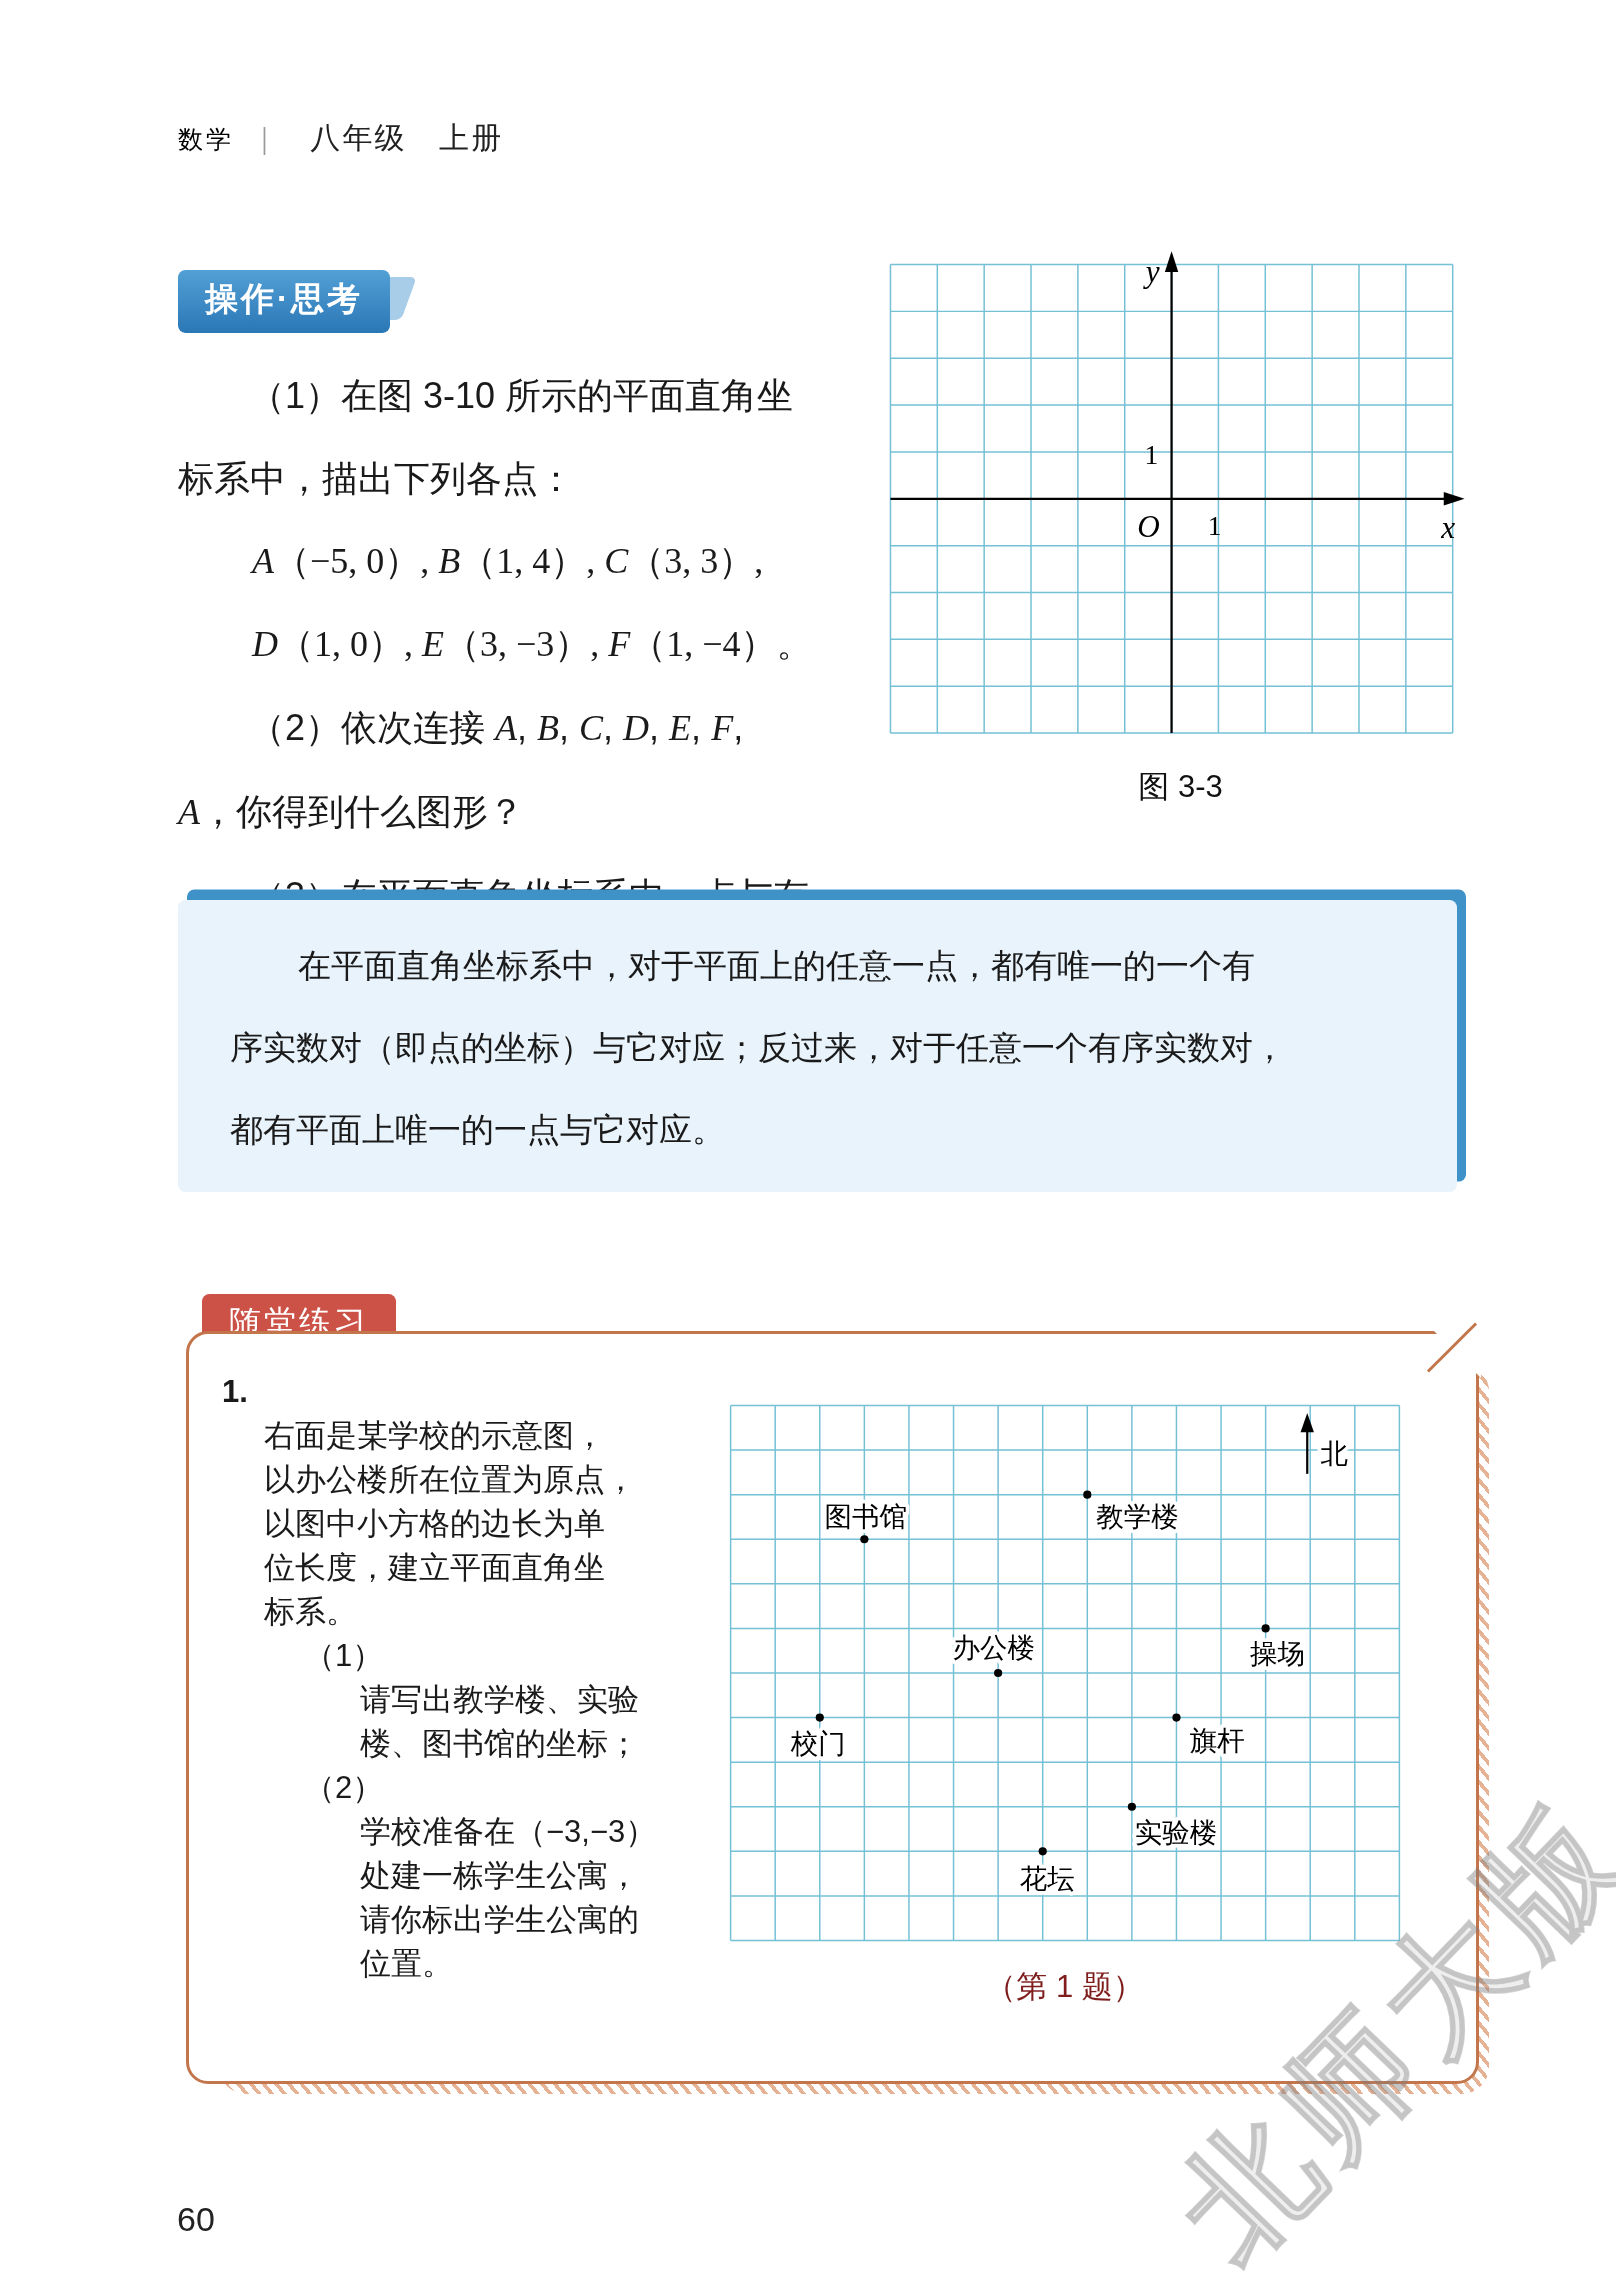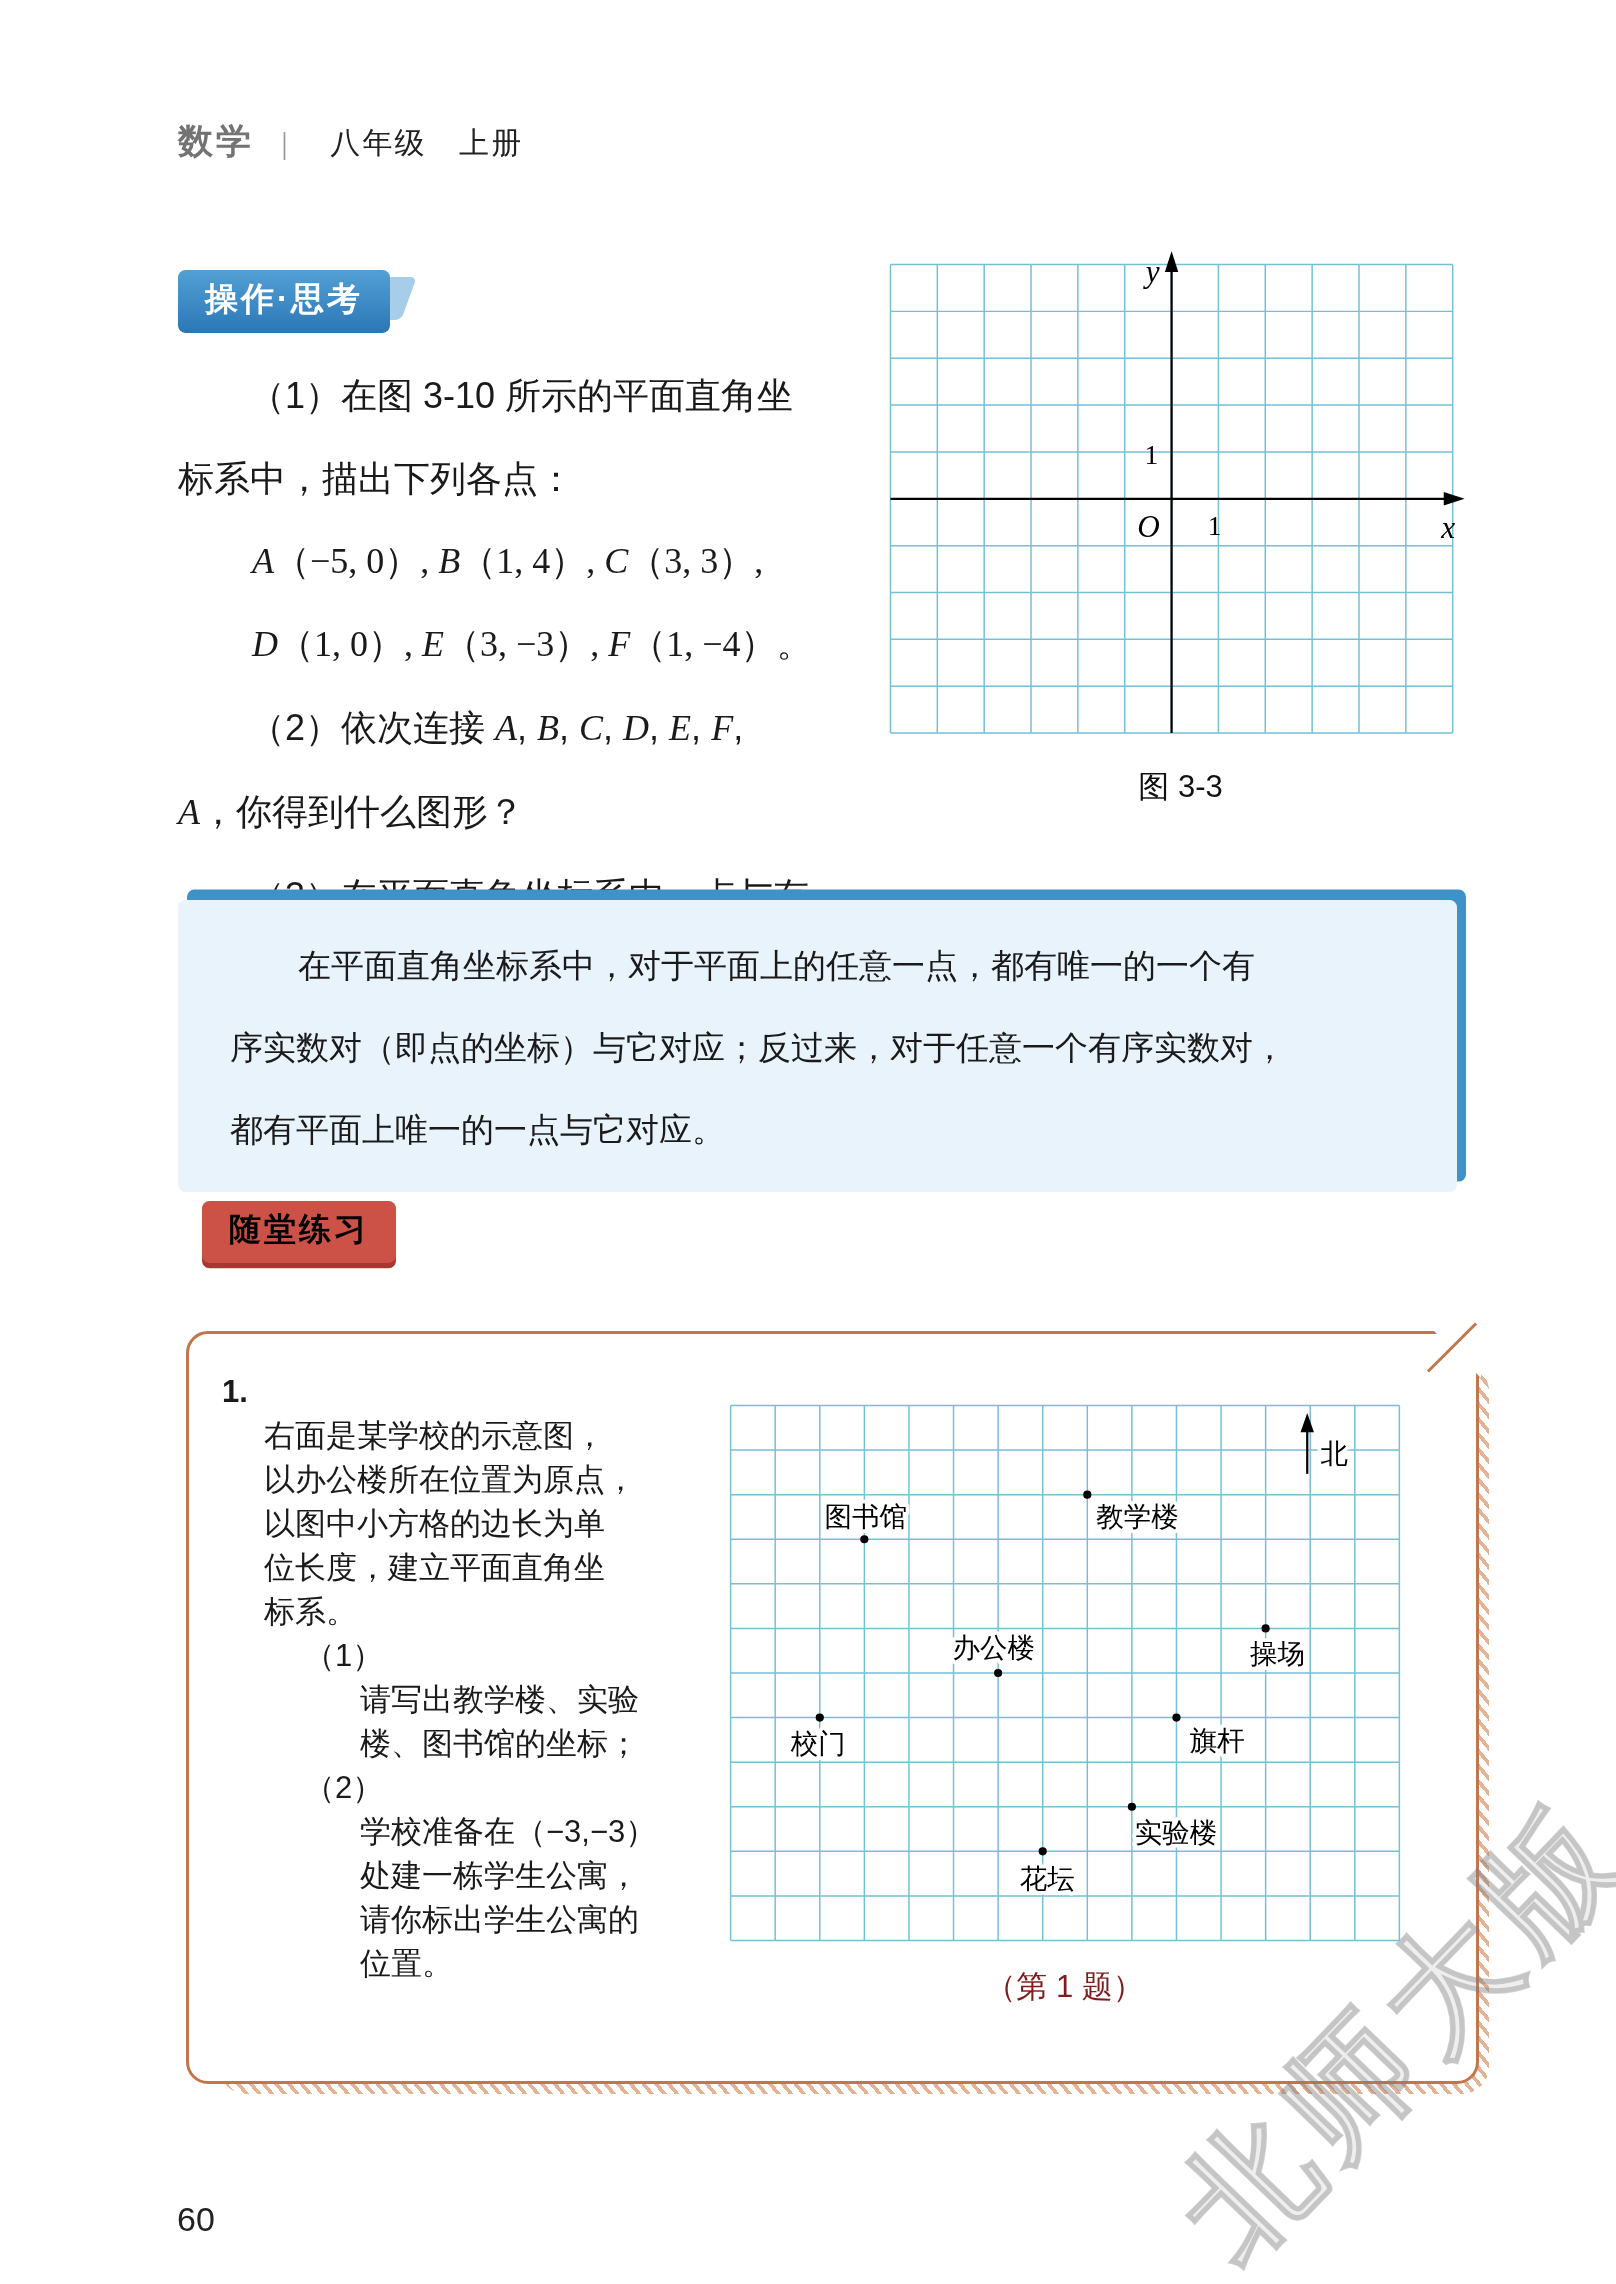--- a/index.html
+++ b/index.html
@@ -1,21 +1,21 @@
 <!DOCTYPE html>
 <html style="font-size:12px"><head>
 <meta charset="utf-8">
 <style>
   html,body{margin:0;padding:0;background:#e8e8e8;}
   .page{position:relative;width:1617px;height:2284px;background:#ffffff;margin:0 auto;
         font-family:"Liberation Sans",sans-serif;color:#1a1a1a;overflow:hidden;z-index:0;}
 
   
   .header{position:absolute;left:178px;top:118px;display:flex;align-items:baseline;gap:16.4px;}
-  .header .subject{color:#737373;font-weight:bold;font-size:35px;letter-spacing:3px;}
+  .header .subject{color:#000000;font-weight:normal;font-size:25px;letter-spacing:3px;}
   .header .sep{color:#9a9a9a;font-size:28px;}
   .header .gv{font-size:30px;color:#222;letter-spacing:2.2px;margin-left:16px;}
 
   
   .section1{position:absolute;left:178px;top:245px;width:1297px;display:flex;justify-content:space-between;gap:17px;}
   .ops-text{width:674px;}
   .badge-blue{display:inline-block;margin-top:25px;position:relative;
       background:linear-gradient(180deg,#53a0d6,#2a77b6);color:#fff;font-weight:bold;
       font-size:33px;padding:7.4px 27px 10.4px;border-radius:7.4px;letter-spacing:3px;}
   .badge-blue::after{content:"";position:absolute;right:-19.3px;top:7.4px;width:36px;height:43px;
@@ -37,21 +37,21 @@
   .maplabel{font-family:"Liberation Sans",sans-serif;font-size:37px;fill:#000;
             paint-order:stroke;stroke:#ffffff;stroke-width:10px;stroke-linejoin:round;}
 
   
   .note-box{position:absolute;left:178px;top:900px;width:1279px;box-sizing:border-box;
       background:#e9f3fb;border-radius:7.4px;box-shadow:9px -10.4px 0 #3e92c8;
       padding:25px 45px 21px 52px;}
   .note-box p{margin:0;font-size:33px;line-height:82px;text-indent:68px;white-space:pre-line;}
 
   
-  .badge-red{position:absolute;left:202px;top:1201px;background:#cc5147;color:#000000;font-weight:bold;
+  .badge-red{position:absolute;left:202px;top:1294px;background:#cc5147;color:#ffffff;font-weight:normal;
       font-size:32px;padding:7.4px 27px 10.4px;border-radius:7.4px;letter-spacing:3px;
       box-shadow:0 5.2px 0 #a8382f;}
   .problem-box{position:absolute;left:186px;top:1331px;width:1293px;height:753px;box-sizing:border-box;
       border:3px solid #c3754c;border-radius:22px;background:#fff;display:flex;
       padding:36px 15px 0 33px;}
   .problem-box::before{content:"";position:absolute;z-index:-1;left:30px;top:30px;right:-13.4px;bottom:-13.4px;
       border-radius:27px;
       background:repeating-linear-gradient(50deg,#e6b294 0 3.7px,rgba(0,0,0,0) 3.7px 9.7px);}
   .fold-cover{position:absolute;top:-4.5px;right:-4.5px;width:0;height:0;
       border-top:48px solid #ffffff;border-left:48px solid transparent;}

